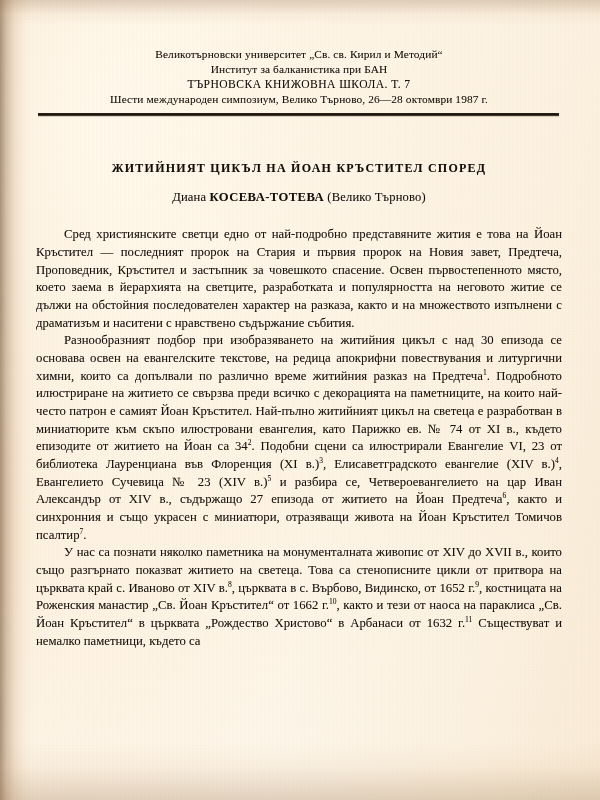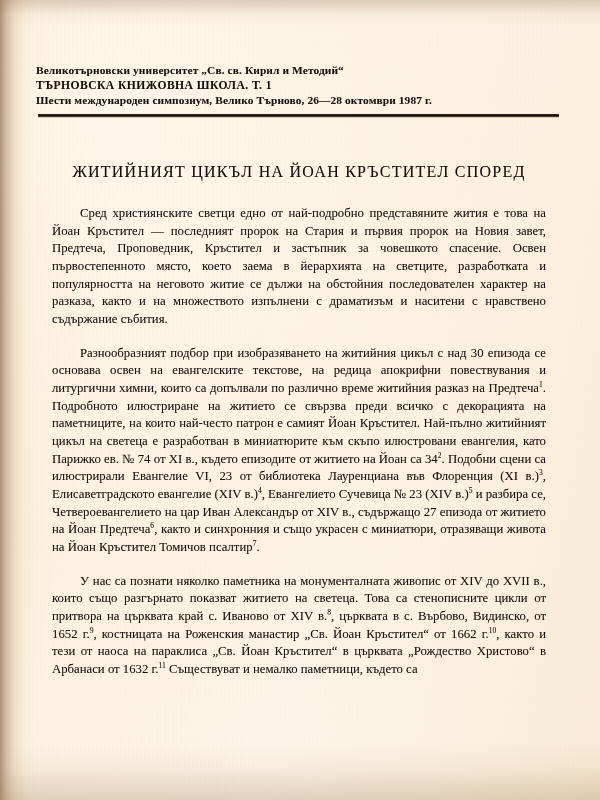--- a/index.html
+++ b/index.html
@@ -67,24 +67,23 @@
     position: absolute;
     top: 0; left: 0;
     width: 600px;
     height: 800px;
     box-sizing: border-box;
     padding: 0 38px 0 36px;
   }
 
   
   .masthead {
-    padding-top: 63px;
-    text-align: left;
+    padding-top: 47px;
+    text-align: center;
     line-height: 1.32;
-    font-weight: bold;
   }
   .masthead .mh-line {
     font-size: 11.4px;
     letter-spacing: 0.1px;
     color: #14100c;
     white-space: nowrap;
   }
   .masthead .mh-line.caps {
     font-size: 11.6px;
     letter-spacing: 0.45px;
@@ -100,22 +99,22 @@
     background: linear-gradient(to bottom, #3a2f26 0%, #120d09 40%, #2a211a 75%, #7b6a57 100%);
     box-shadow: 0 1px 0 rgba(120,100,80,0.28);
   }
 
   
   .title-block {
     margin-top: 44px;
     text-align: center;
   }
   .title-block .t-line {
-    font-size: 16px;
-    font-weight: normal;
+    font-size: 12px;
+    font-weight: bold;
     letter-spacing: 1.25px;
     line-height: 1.42;
     color: #110d09;
     white-space: nowrap;
   }
   .byline {
     margin-top: 13px;
     font-size: 12.6px;
     letter-spacing: 0.15px;
     color: #130f0b;
@@ -129,21 +128,21 @@
   .body-text {
     margin-top: 21px;
   }
   .para {
     font-size: 12.75px;
     line-height: 17.65px;
     text-align: justify;
     text-justify: inter-word;
     hyphens: manual;
     color: #16110d;
-    margin: 16px;
+    margin: 0;
     text-indent: 28px;
   }
   .para + .para {
     margin-top: 0;
   }
   .para sup {
     font-size: 7.6px;
     line-height: 0;
     vertical-align: 5px;
   }
@@ -155,30 +154,32 @@
 </style>
 </head>
 <body>
 
 <div id="page">
 
   <div class="content">
 
     <div class="masthead">
       <div class="mh-line">Великотърновски университет „Св. св. Кирил и Методий“</div>
-      <div class="mh-line caps">ТЪРНОВСКА КНИЖОВНА ШКОЛА. Т. 1</div>
+      <div class="mh-line">Институт за балканистика при БАН</div>
+      <div class="mh-line caps">ТЪРНОВСКА КНИЖОВНА ШКОЛА. Т. 7</div>
       <div class="mh-line">Шести международен симпозиум, Велико Търново, 26—28 октомври 1987 г.</div>
     </div>
 
     <div class="rule-wrap">
       <div class="rule"></div>
     </div>
 
     <div class="title-block">
       <div class="t-line">ЖИТИЙНИЯТ ЦИКЪЛ НА ЙОАН КРЪСТИТЕЛ СПОРЕД</div>
+      <div class="byline"><span>Диана </span><span class="bold">КОСЕВА-ТОТЕВА</span><span> (Велико Търново)</span></div>
     </div>
 
     <div class="body-text">
 
       <p class="para"><span>Сред християнските светци едно от най-подробно представяните жития е това на Йоан Кръстител — последният пророк на Стария и първия пророк на Новия завет, Предтеча, Проповедник, Кръстител и застъпник за човешкото спасение. Освен първостепенното място, което заема в йерархията на светците, разработката и популярността на неговото житие се дължи на обстойния последователен характер на разказа, както и на множеството изпълнени с драматизъм и наситени с нравствено съдържание събития.</span></p>
 
       <p class="para"><span>Разнообразният подбор при изобразяването на житийния цикъл с над 30 епизода се основава освен на евангелските текстове, на редица апокрифни повествувания и литургични химни, които са допълвали по различно време житийния разказ на Предтеча</span><sup>1</sup><span>. Подробното илюстриране на житието се свързва преди всичко с декорацията на паметниците, на които най-често патрон е самият Йоан Кръстител. Най-пълно житийният цикъл на светеца е разработван в миниатюрите към скъпо илюстровани евангелия, като Парижко ев. № 74 от XI в., където епизодите от житието на Йоан са 34</span><sup>2</sup><span>. Подобни сцени са илюстрирали Евангелие VI, 23 от библиотека Лауренциана във Флоренция (XI в.)</span><sup>3</sup><span>, Елисаветградското евангелие (XIV в.)</span><sup>4</sup><span>, Евангелието Сучевица № 23 (XIV в.)</span><sup>5</sup><span> и разбира се, Четвероевангелието на цар Иван Александър от XIV в., съдържащо 27 епизода от житието на Йоан Предтеча</span><sup>6</sup><span>, както и синхронния и също украсен с миниатюри, отразяващи живота на Йоан Кръстител Томичов псалтир</span><sup>7</sup><span>.</span></p>
 
       <p class="para"><span>У нас са познати няколко паметника на монументалната живопис от XIV до XVII в., които също разгърнато показват житието на светеца. Това са стенописните цикли от притвора на църквата край с. Иваново от XIV в.</span><sup>8</sup><span>, църквата в с. Върбово, Видинско, от 1652 г.</span><sup>9</sup><span>, костницата на Роженския манастир „Св. Йоан Кръстител“ от 1662 г.</span><sup>10</sup><span>, както и тези от наоса на параклиса „Св. Йоан Кръстител“ в църквата „Рождество Христово“ в Арбанаси от 1632 г.</span><sup>11</sup><span> Съществуват и немалко паметници, където са</span></p>
 

